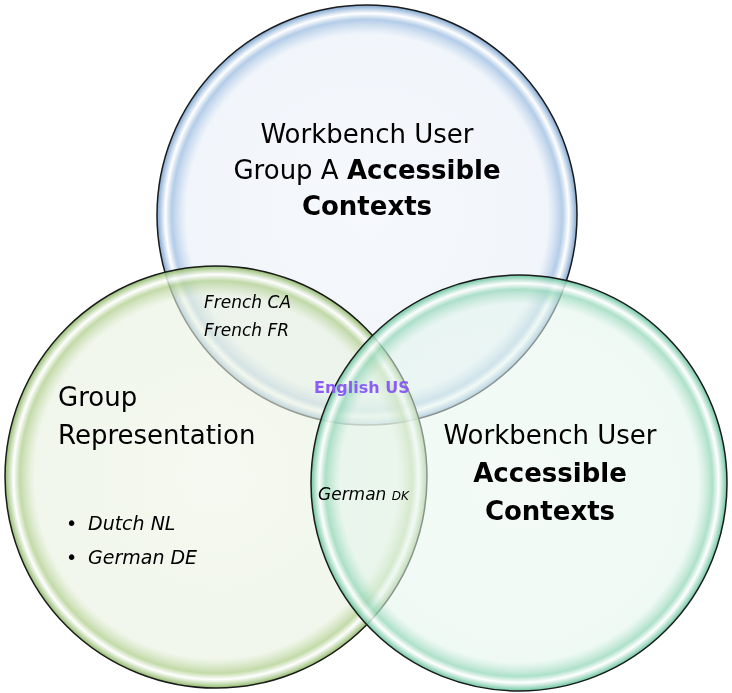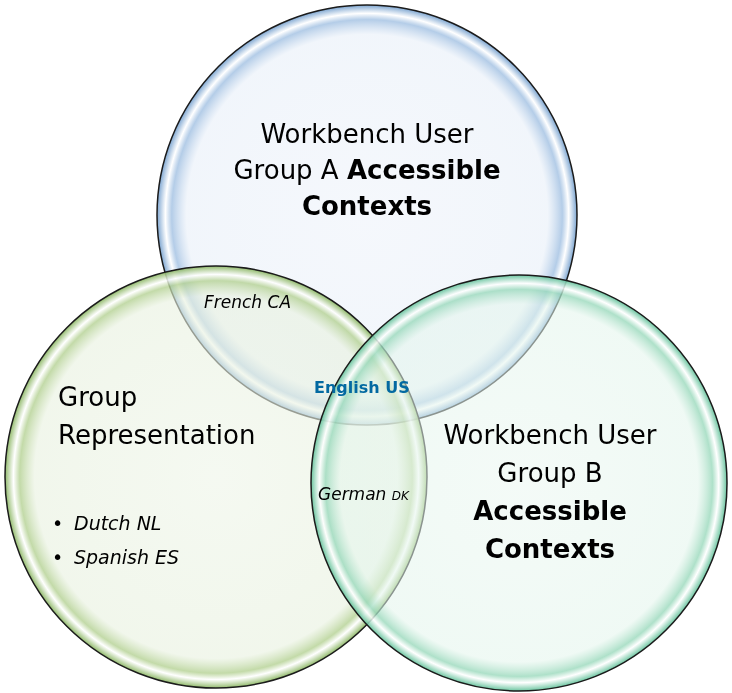--- a/index.html
+++ b/index.html
@@ -8,22 +8,22 @@
   svg.venn { position: absolute; left: 0; top: 0; }
   .lbl { position: absolute; white-space: nowrap; }
   .title-a { left: 187px; top: 116px; width: 360px; text-align: center; font-size: 26px; line-height: 36px; }
   .title-b { left: 420px; top: 416px; width: 260px; text-align: center; font-size: 26px; line-height: 38px; }
   .title-c { left: 58px; top: 378px; font-size: 26px; line-height: 38px; }
   b { font-weight: bold; }
   .ital { font-style: italic; font-size: 17px; line-height: 28px; }
   .french { left: 204px; top: 288px; }
   .danish { left: 318px; top: 480px; }
   .danish .small { font-size: 12px; }
-  .english { left: 314px; top: 378px; color: #0369a1; font-weight: bold; font-size: 16px; }
-  ul.langs { position: absolute; left: 52px; top: 506px; margin: 0; padding: 0; list-style: none; }
+  .english { left: 314px; top: 378px; color: #8b5cf6; font-weight: bold; font-size: 16px; }
+  ul.langs { position: absolute; left: 66px; top: 506px; margin: 0; padding: 0; list-style: none; }
   ul.langs li { font-style: italic; font-size: 19px; line-height: 34px; }
   ul.langs li .bullet { display: inline-block; width: 22px; font-style: normal; }
 </style>
 </head>
 <body>
 
 <svg class="venn" width="732" height="693" viewBox="0 0 732 693">
   <defs>
     <radialGradient id="gA" cx="50%" cy="50%" r="50%">
       <stop offset="0%" stop-color="#edf2fa" stop-opacity="0.55"></stop>
@@ -53,34 +53,34 @@
 </svg>
 
 <div class="lbl title-a">
   <div>Workbench User</div>
   <div><span>Group A </span><b>Accessible</b></div>
   <div><b>Contexts</b></div>
 </div>
 
 <div class="lbl title-b">
   <div>Workbench User</div>
-  <div>Group B</div>
   <div><b>Accessible</b></div>
   <div><b>Contexts</b></div>
 </div>
 
 <div class="lbl title-c">
   <div>Group</div>
   <div>Representation</div>
 </div>
 
 <ul class="langs">
   <li><span class="bullet">•</span><span>Dutch NL</span></li>
-  <li><span class="bullet">•</span><span>Spanish ES</span></li>
+  <li><span class="bullet">•</span><span>German DE</span></li>
 </ul>
 
 <div class="lbl ital french">
   <div>French CA</div>
+  <div>French FR</div>
 </div>
 
 <div class="lbl english">English US</div>
 
 <div class="lbl ital danish"><span>German </span><span class="small">DK</span></div>
 
 </body></html>

